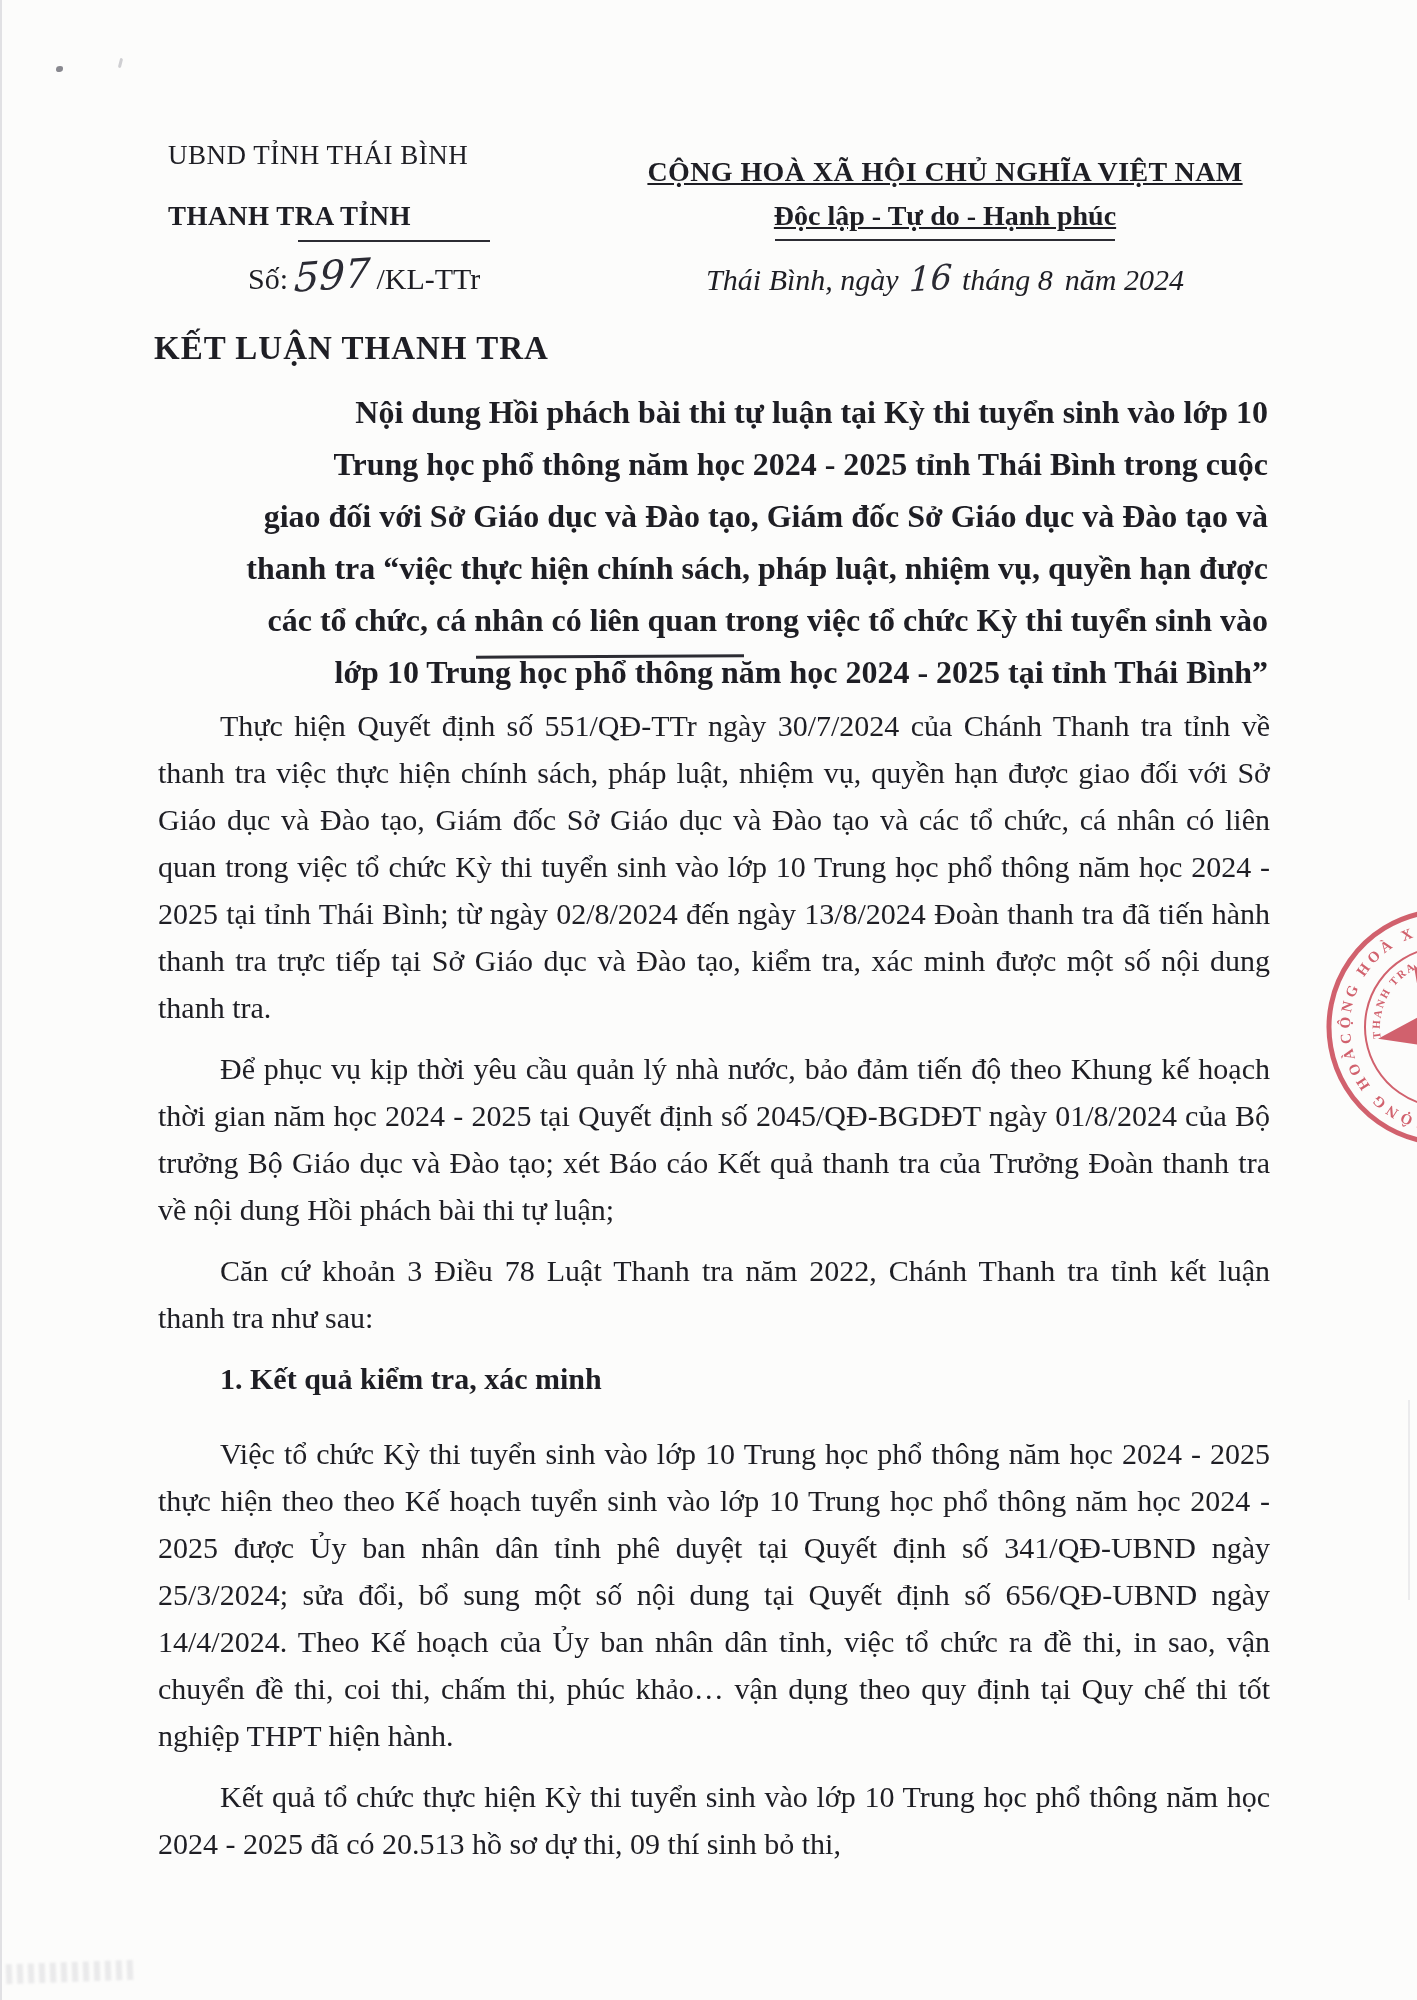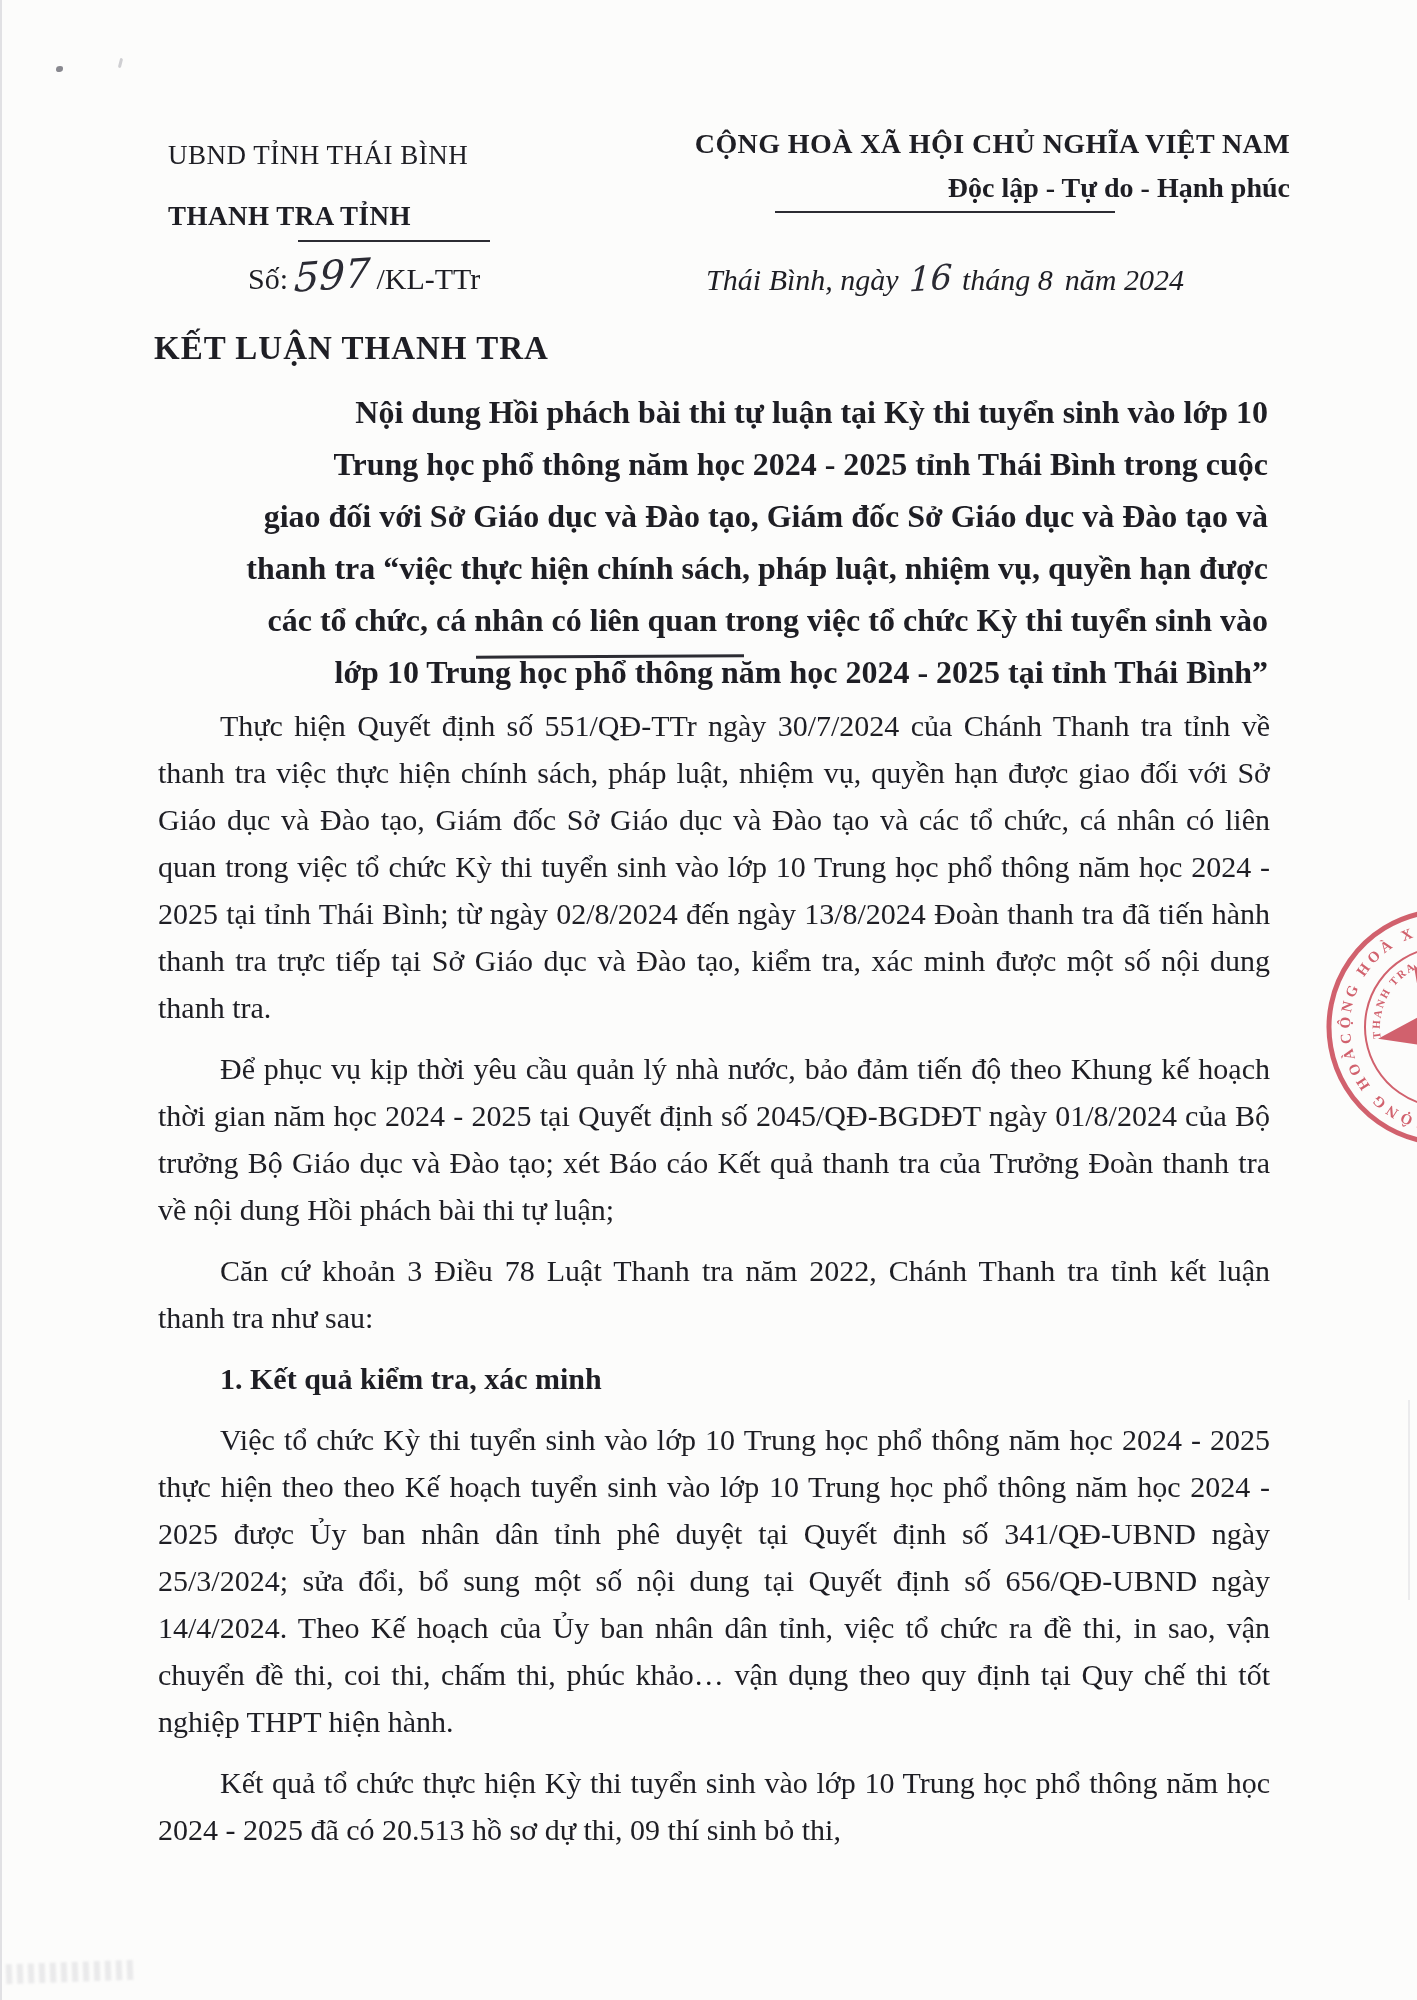--- a/index.html
+++ b/index.html
@@ -34,21 +34,21 @@
     opacity:.18;filter:blur(1px);transform:rotate(-2deg);
   }
   
   .org-block{
     position:absolute;left:168px;top:140px;width:452px;text-align:left;
   }
   .org-line1{font-size:27px;letter-spacing:.5px;}
   .org-line2{font-size:27px;font-weight:bold;margin-top:30px;letter-spacing:.5px;}
   .org-underline{width:192px;height:2px;background:#2c2c33;margin:8px auto 0 auto;}
   .national-block{
-    position:absolute;left:600px;top:128px;width:690px;text-align:right;
+    position:absolute;left:600px;top:156px;width:690px;text-align:center;text-decoration:underline;
   }
   .nat-line1{font-size:28px;font-weight:bold;letter-spacing:.4px;}
   .nat-line2{font-size:28px;font-weight:bold;margin-top:12px;}
   .nat-underline{width:340px;height:2px;background:#2c2c33;margin:7px auto 0 auto;}
   .doc-number{
     position:absolute;left:248px;top:252px;font-size:30px;white-space:nowrap;
   }
   .handwrite{
     display:inline-block;
     font-family:"DejaVu Serif", serif;
@@ -77,21 +77,21 @@
     position:absolute;left:476px;top:655px;width:268px;height:3px;
     background:#2c2c33;transform:rotate(-.3deg);
   }
   
   .body-text{
     position:absolute;left:158px;top:702px;width:1112px;
     font-size:30px;line-height:47px;text-align:justify;
   }
   .body-text p{margin:0 0 14px 0;text-indent:62px;}
   .section-heading{
-    font-size:30px;font-weight:bold;margin:2px 0 14px 62px;line-height:47px;
+    font-size:30px;font-weight:bold;margin:2px 0 28px 62px;line-height:47px;
   }
   
   .seal{
     position:absolute;left:1290px;top:872px;width:310px;height:310px;
     opacity:.82;
   }
 </style>
 </head>
 <body>
 

